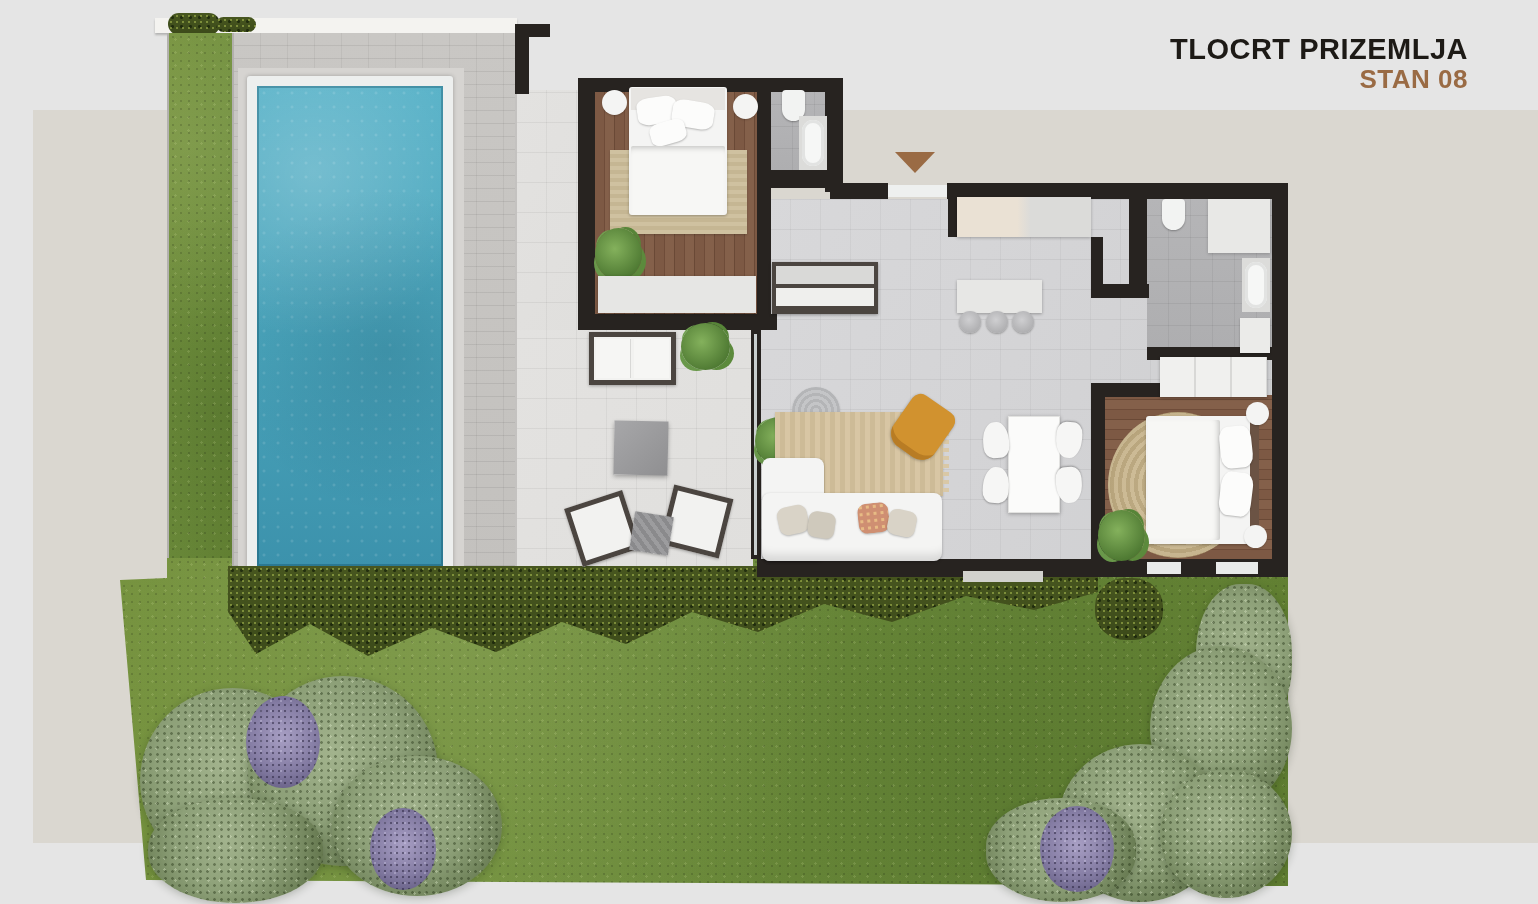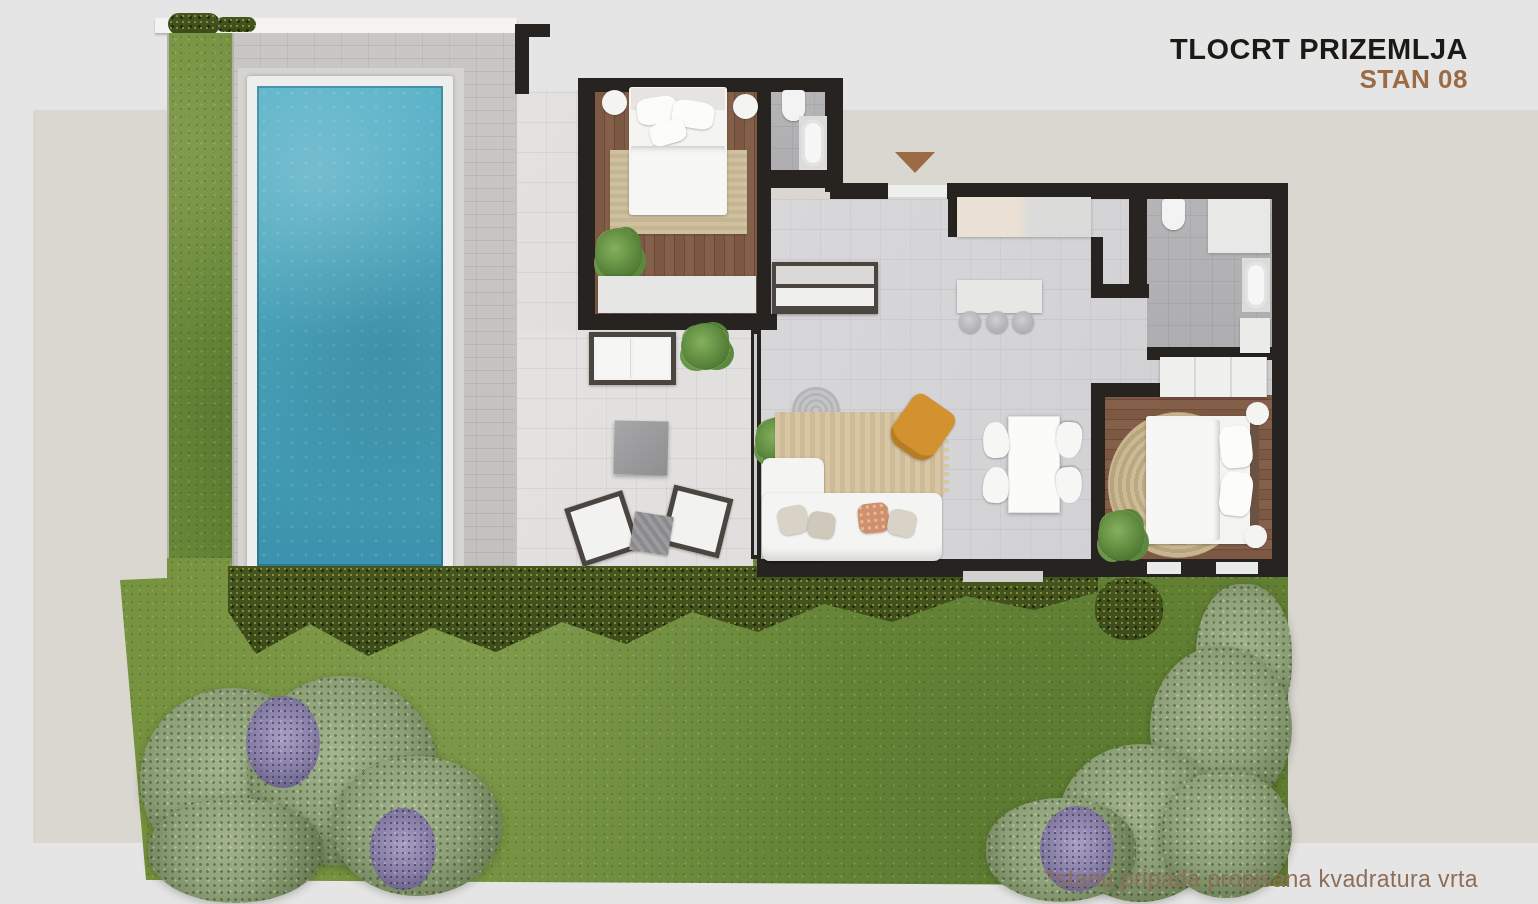--- a/index.html
+++ b/index.html
@@ -264,15 +264,14 @@
   <div class="abs" style="left:1148px;top:420px;width:72px;height:120px;background:#f7f7f5;border-radius:2px;box-shadow:inset -6px 0 6px -5px rgba(0,0,0,.25);"></div>
   <div class="abs pillow" style="left:1220px;top:426px;width:32px;height:42px;transform:rotate(-6deg);"></div>
   <div class="abs pillow" style="left:1220px;top:472px;width:32px;height:44px;transform:rotate(7deg);"></div>
   <div class="abs whiteflat circle" style="left:1246px;top:402px;width:23px;height:23px;"></div>
   <div class="abs whiteflat circle" style="left:1244px;top:525px;width:23px;height:23px;"></div>
   <div class="abs plant" style="left:1098px;top:510px;width:47px;height:51px;"></div>
 
   <div class="abs title" style="right:70px;top:33px;width:500px;">TLOCRT PRIZEMLJA</div>
   <div class="abs unit" style="right:70px;top:64px;width:500px;">STAN 08</div>
   <div class="abs tri-down" style="left:895px;top:152px;"></div>
-  <div class="abs footnote" style="right:60px;top:866px;width:700px;">*stanu pripada propisana kvadratura vrta</div>
 
 </div>
 
 </body></html>

